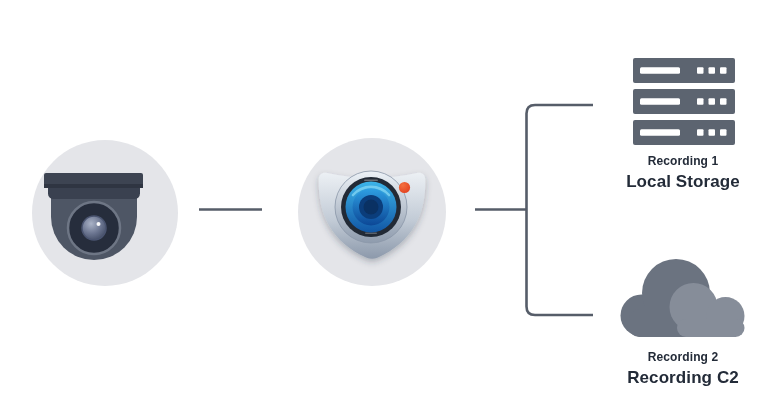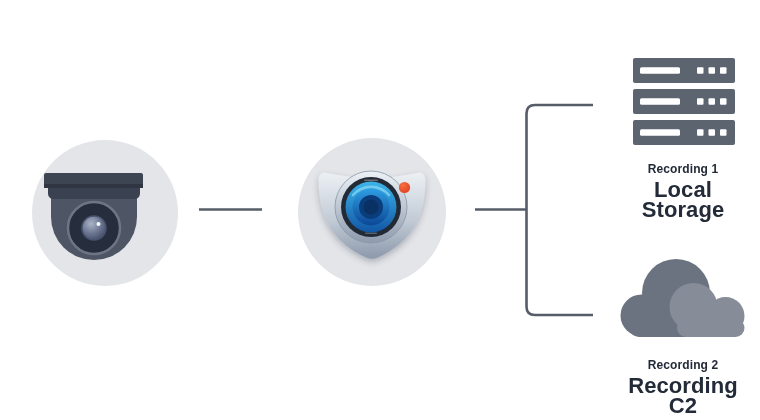--- a/index.html
+++ b/index.html
@@ -7,23 +7,23 @@
     width: 760px; height: 420px;
     background: #FFFFFF;
     font-family: "Liberation Sans", sans-serif;
     overflow: hidden;
   }
   .canvas { position: relative; width: 760px; height: 420px; background: #FFFFFF; }
   .abs { position: absolute; }
   .node-svg { display: block; }
   .connector-svg { position: absolute; left: 0; top: 0; width: 760px; height: 420px; pointer-events: none; }
   .dest-icon { display: block; margin: 0 auto; }
-  .dest-labels { position: absolute; width: 134px; text-align: center; color: #232B38; margin-top: 8px; }
+  .dest-labels { position: absolute; width: 134px; text-align: center; color: #232B38; }
   .rec-label  { font-size: 12px; line-height: 14px; font-weight: 700; letter-spacing: 0.1px; }
-  .store-name { font-size: 22px; line-height: 20px; font-weight: 700; margin-top: 4px; letter-spacing: 0.1px; }
+  .store-name { font-size: 17px; line-height: 20px; font-weight: 700; margin-top: 4px; letter-spacing: 0.1px; }
 </style>
 </head>
 <body>
 
 <div class="canvas">
 
   <svg class="connector-svg" viewBox="0 0 760 420" xmlns="http://www.w3.org/2000/svg">
     <g stroke="#565D69" stroke-width="2.6" fill="none">
       <path d="M 199,209.5 H 262"></path>
       <path d="M 475,209.5 H 526.5"></path>

